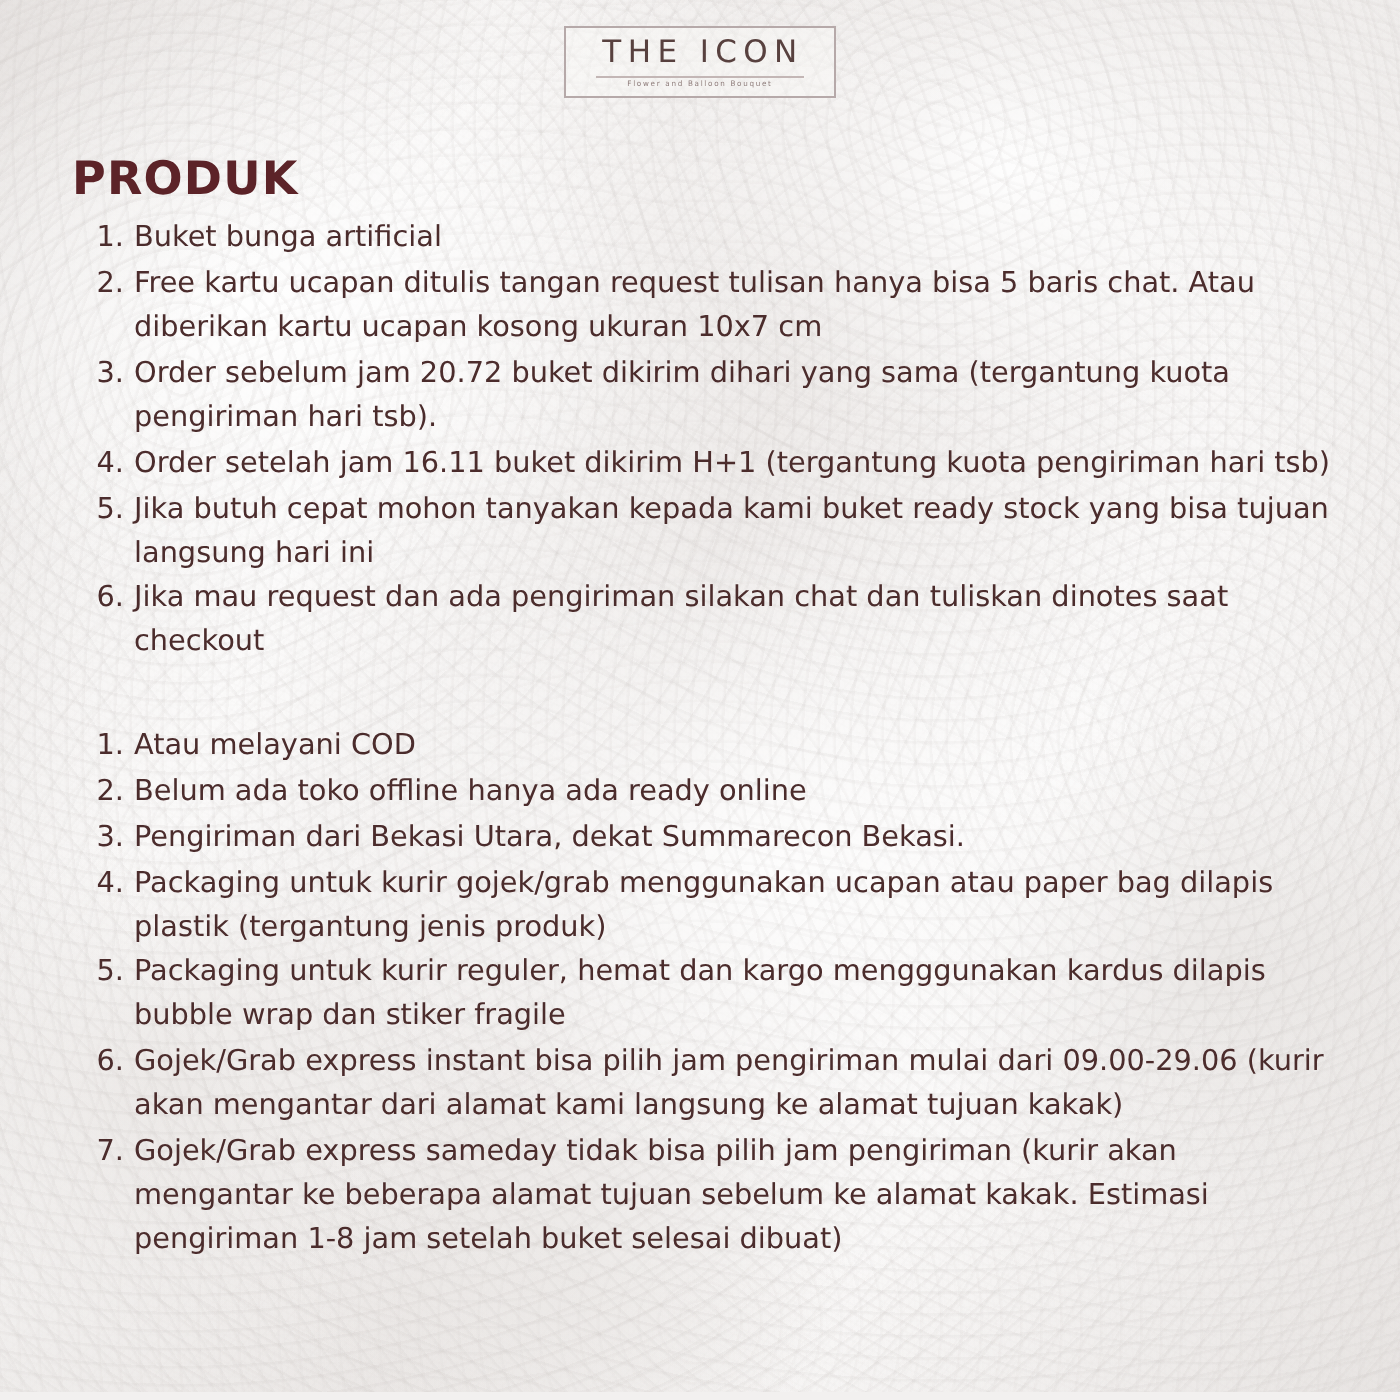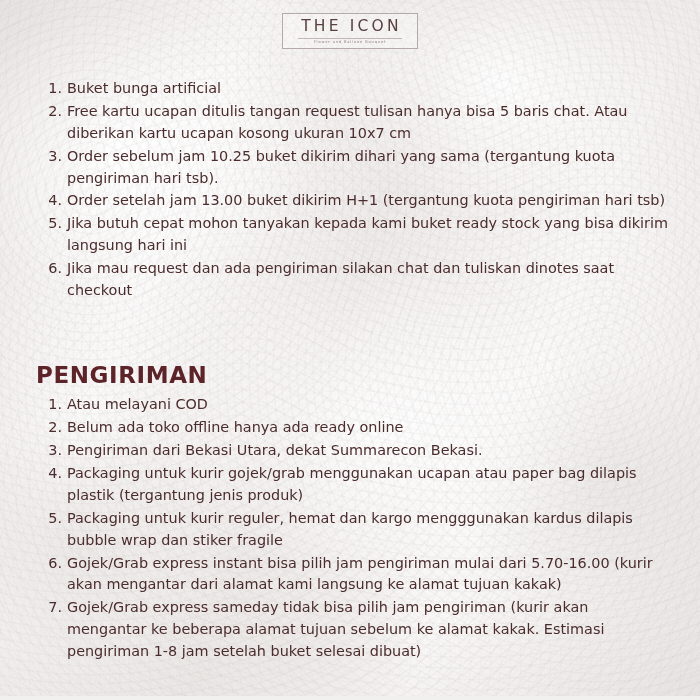--- a/index.html
+++ b/index.html
@@ -163,37 +163,37 @@
     <div class="logo-box">
       <div class="logo-title">THE ICON</div>
       <div class="logo-rule"></div>
       <div class="logo-sub">Flower and Balloon Bouquet</div>
     </div>
   </div>
 
   <div id="content">
 
     <div class="section" id="section-produk">
+      <h2 class="section-title">PRODUK</h2>
       <ol class="rules" id="list-produk">
           <li>Buket bunga artificial</li>
           <li>Free kartu ucapan ditulis tangan request tulisan hanya bisa 5 baris chat. Atau diberikan kartu ucapan kosong ukuran 10x7 cm</li>
-          <li>Order sebelum jam 10.25 buket dikirim dihari yang sama (tergantung kuota pengiriman hari tsb).</li>
-          <li>Order setelah jam 13.00 buket dikirim H+1 (tergantung kuota pengiriman hari tsb)</li>
-          <li>Jika butuh cepat mohon tanyakan kepada kami buket ready stock yang bisa dikirim langsung hari ini</li>
+          <li>Order sebelum jam 20.72 buket dikirim dihari yang sama (tergantung kuota pengiriman hari tsb).</li>
+          <li>Order setelah jam 16.11 buket dikirim H+1 (tergantung kuota pengiriman hari tsb)</li>
+          <li>Jika butuh cepat mohon tanyakan kepada kami buket ready stock yang bisa tujuan langsung hari ini</li>
           <li>Jika mau request dan ada pengiriman silakan chat dan tuliskan dinotes saat checkout</li>
         </ol>
     </div>
 
     <div class="section" id="section-pengiriman">
-      <h2 class="section-title">PENGIRIMAN</h2>
       <ol class="rules" id="list-pengiriman">
           <li>Atau melayani COD</li>
           <li>Belum ada toko offline hanya ada ready online</li>
           <li>Pengiriman dari Bekasi Utara, dekat Summarecon Bekasi.</li>
           <li>Packaging untuk kurir gojek/grab menggunakan ucapan atau paper bag dilapis plastik (tergantung jenis produk)</li>
           <li>Packaging untuk kurir reguler, hemat dan kargo mengggunakan kardus dilapis bubble wrap dan stiker fragile</li>
-          <li>Gojek/Grab express instant bisa pilih jam pengiriman mulai dari 5.70-16.00 (kurir akan mengantar dari alamat kami langsung ke alamat tujuan kakak)</li>
+          <li>Gojek/Grab express instant bisa pilih jam pengiriman mulai dari 09.00-29.06 (kurir akan mengantar dari alamat kami langsung ke alamat tujuan kakak)</li>
           <li>Gojek/Grab express sameday tidak bisa pilih jam pengiriman (kurir akan mengantar ke beberapa alamat tujuan sebelum ke alamat kakak. Estimasi pengiriman 1-8 jam setelah buket selesai dibuat)</li>
         </ol>
     </div>
 
   </div>
 </div>
 
 </body></html>

